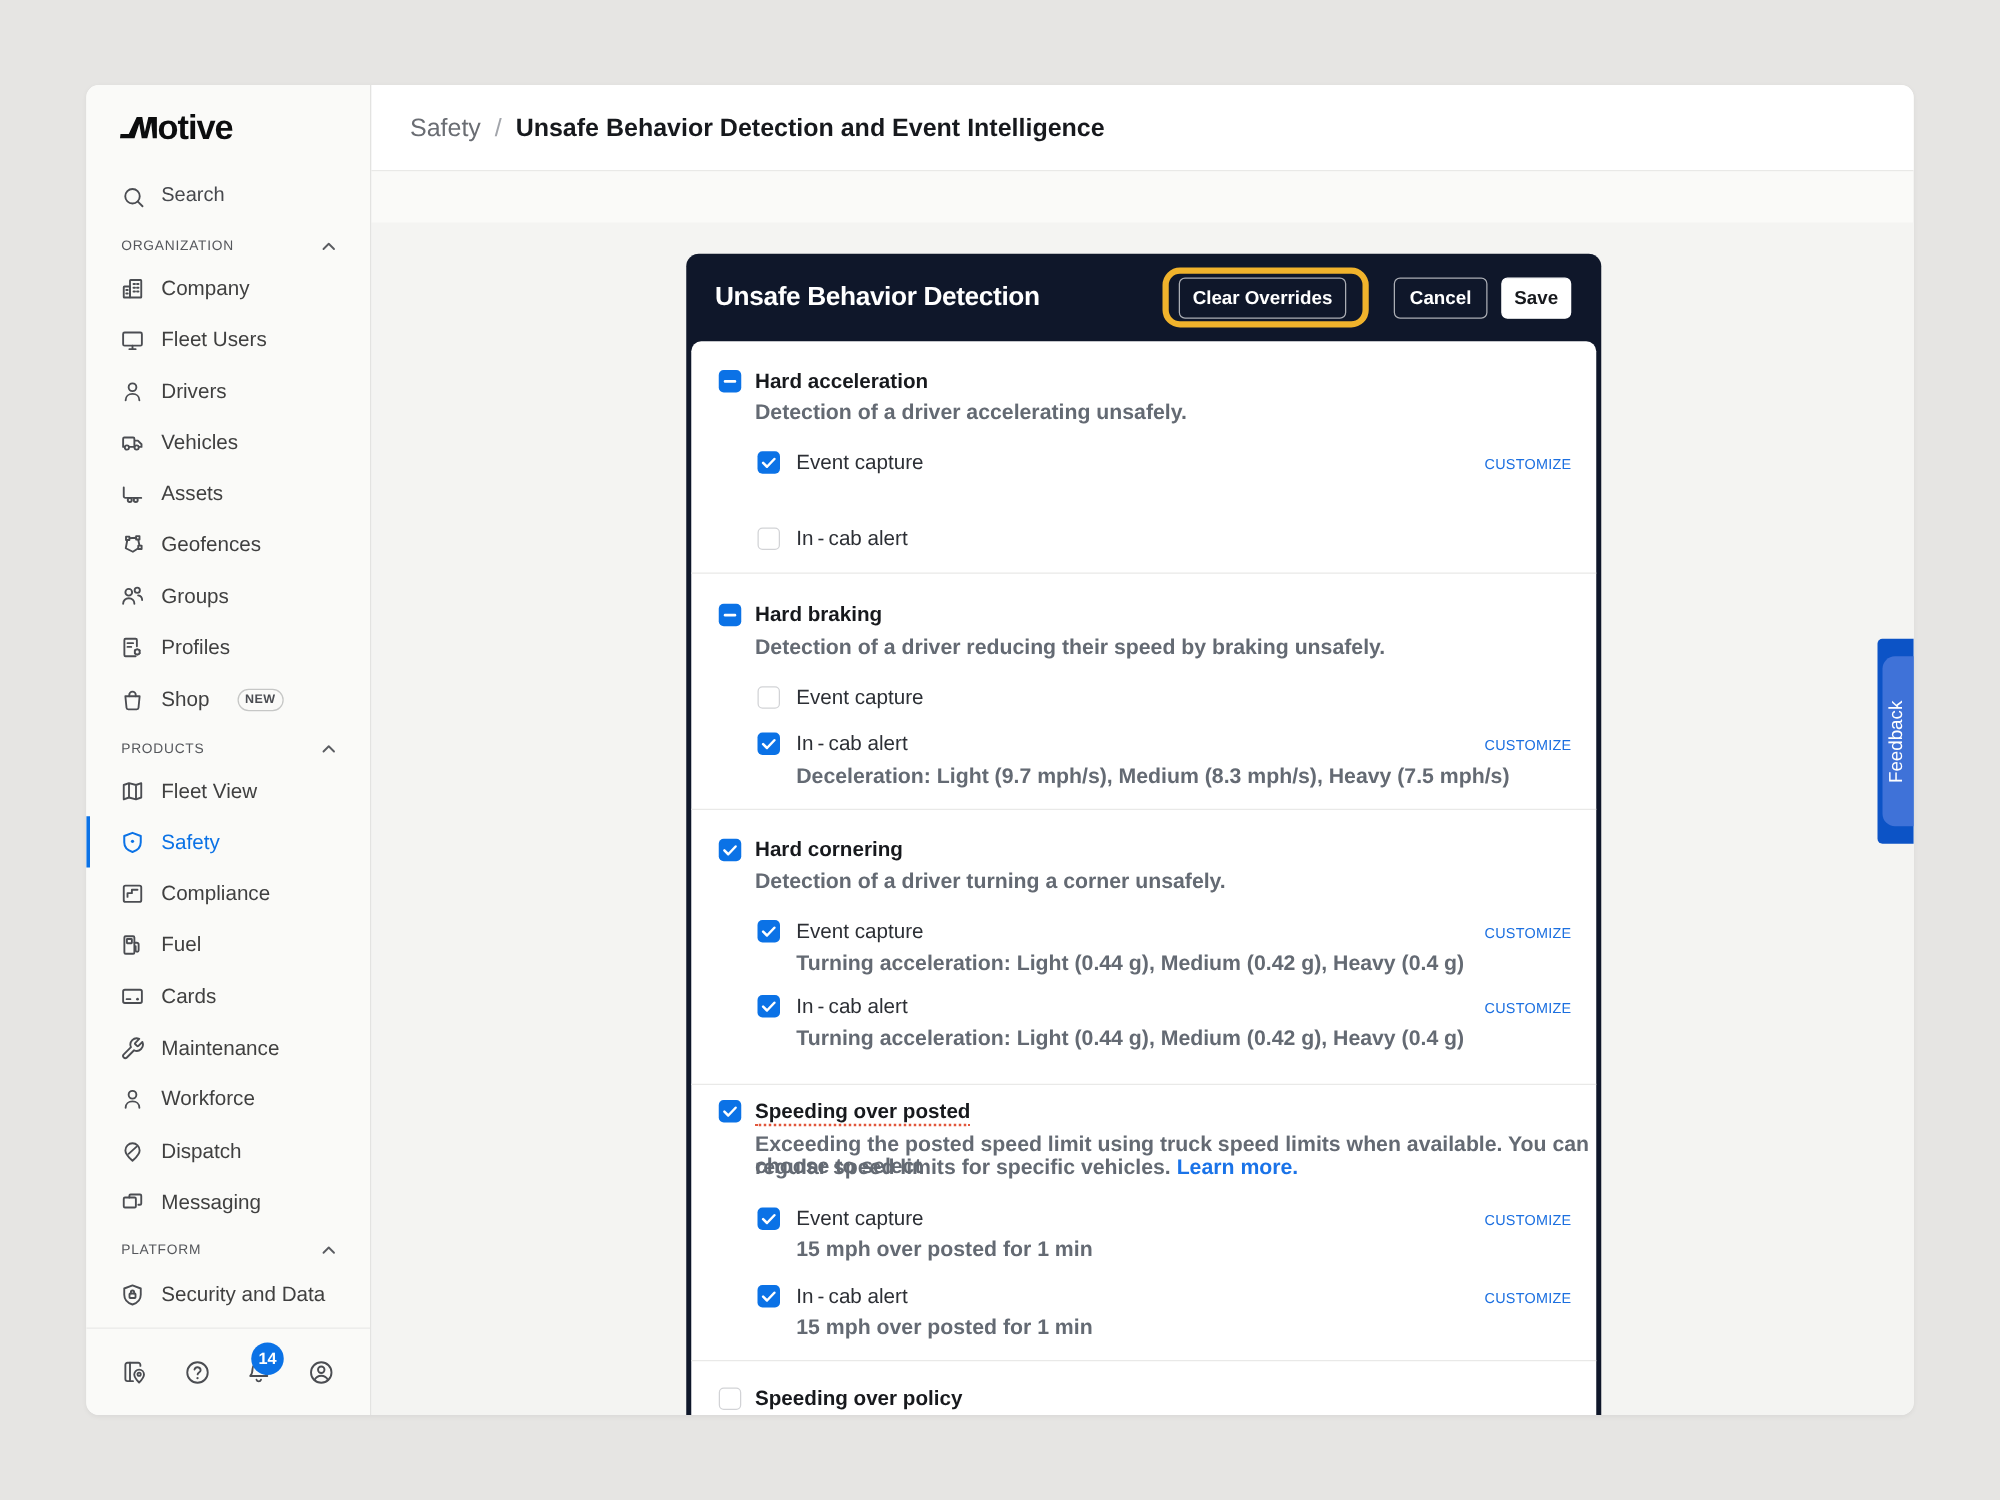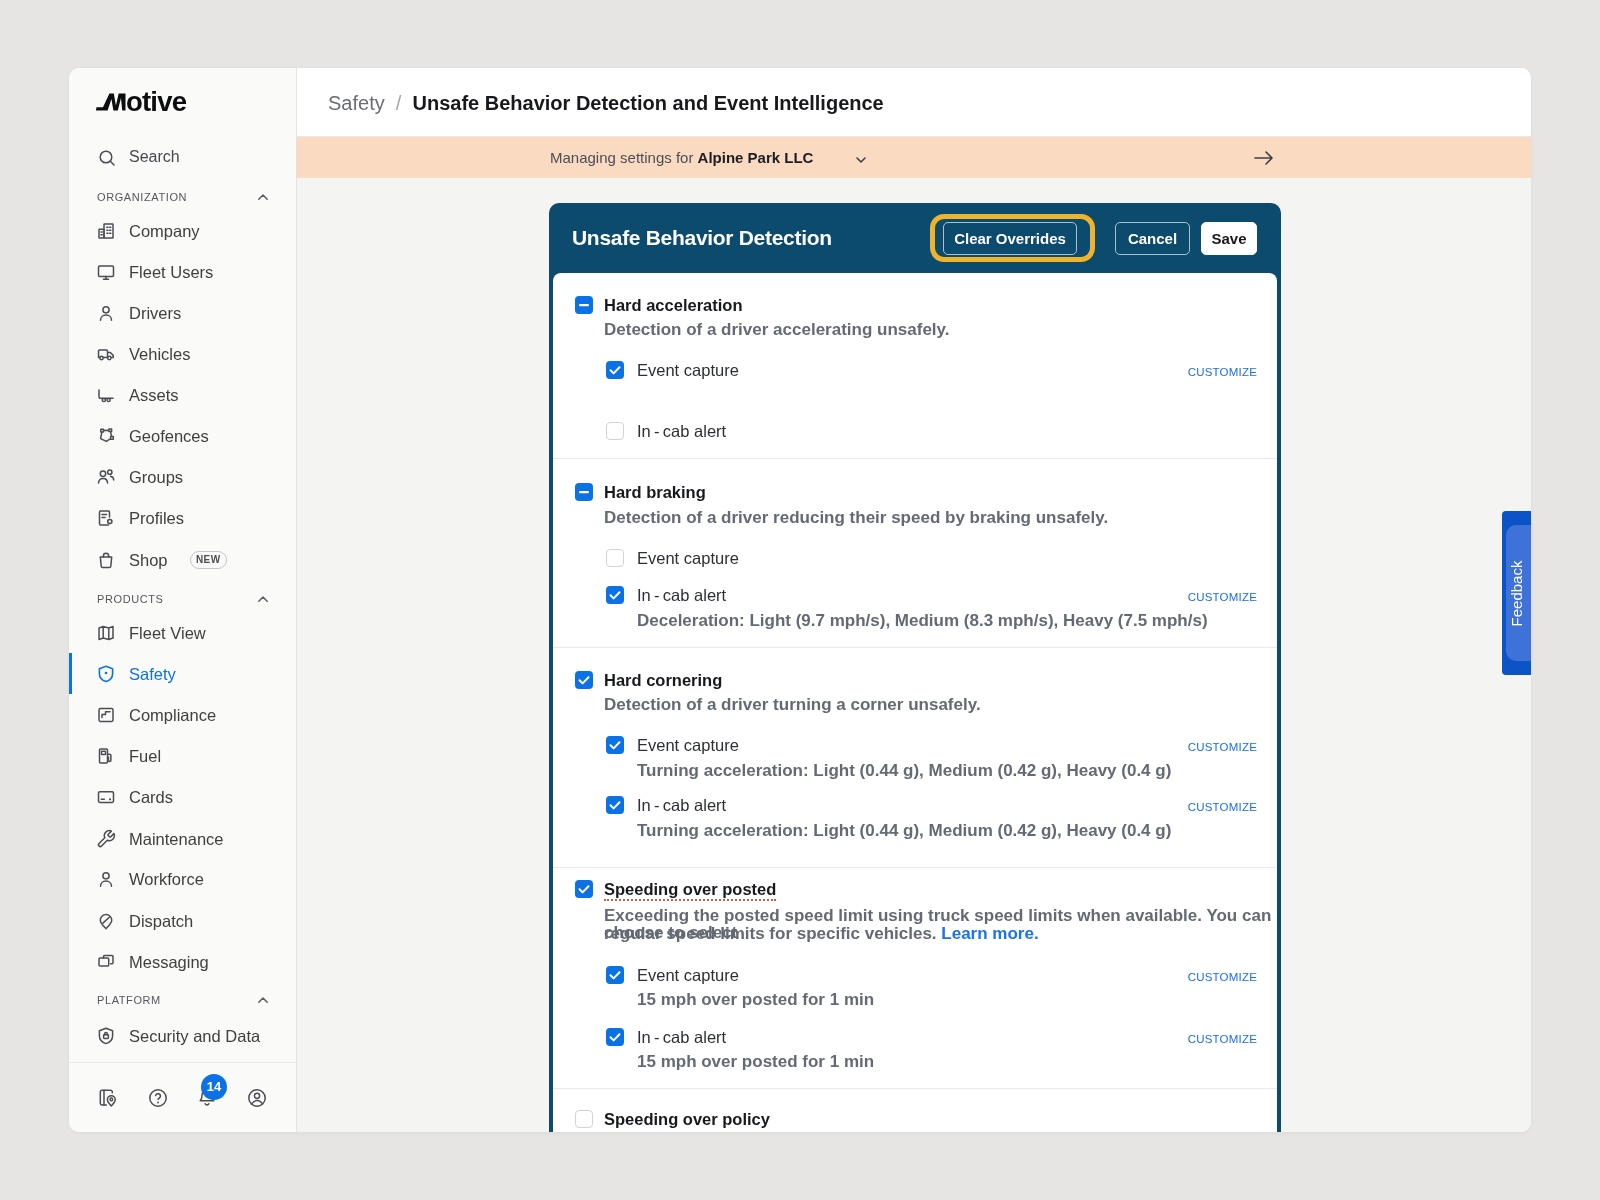--- a/index.html
+++ b/index.html
@@ -12,21 +12,21 @@
   .navtxt { font-size:16.5px; color:#404040; }
   .sechdr { font-size:11px; font-weight:normal; color:#55575c; letter-spacing:.6px; }
   .icon { position:absolute; }
   
   .topbar { position:absolute; left:228px; top:0; right:0; height:69px; background:#ffffff; border-bottom:1px solid #e9e9e7; }
   
   .banner { position:absolute; left:228px; top:69px; right:0; height:41px; background:#fadac1; }
   
   .content { position:absolute; left:228px; top:110px; right:0; bottom:0; background:#f4f4f2; }
   
-  .card { position:absolute; left:480px; top:135px; width:732px; height:929px; background:#0c4a6e; border-radius:10px 10px 0 0; }
+  .card { position:absolute; left:480px; top:135px; width:732px; height:929px; background:#0f172a; border-radius:10px 10px 0 0; }
   .cardbody { position:absolute; left:4px; top:70px; width:724px; bottom:0; background:#ffffff; border-radius:8px 8px 0 0; }
   .btn { position:absolute; height:33px; border:1px solid rgba(255,255,255,.65); border-radius:5px;
          color:#fff; font-size:15px; font-weight:bold; text-align:center; line-height:31px; }
   .sep { position:absolute; left:0; width:724px; height:1px; background:#e9e9e8; }
   .cb { position:absolute; width:18px; height:18px; border-radius:4px; }
   .cb.on { background:#0b72e6; }
   .cb.off { background:#fff; border:1.5px solid #d2d3d6; }
   .stitle { position:absolute; font-size:16.5px; line-height:18px; font-weight:bold; color:#17191d; }
   .sdesc  { position:absolute; font-size:17px; line-height:17px; color:#646a73;font-weight:bold; }
   .clabel { position:absolute; font-size:16.5px; line-height:18px; color:#2c2f35; }
@@ -35,29 +35,20 @@
   .feedback .inner { position:absolute; left:4px; top:14px; bottom:14px; right:0; background:#3f72d8; border-radius:10px 0 0 10px; }
   .feedback .txt { position:absolute; left:0; top:0; width:29px; height:164px; display:flex; align-items:center; justify-content:center; }
   .feedback .txt span { transform:rotate(-90deg); white-space:nowrap; color:#fff; font-size:15px; }
 </style>
 </head>
 <body>
 <div class="window">
   <div class="topbar">
     <div class="abs" style="left:31px; top:24px; font-size:20px; line-height:22px; color:#6a6d73;">Safety&nbsp; <span style="color:#a2a5ab;">/</span>&nbsp; <span style="font-weight:bold; color:#17191d;">Unsafe Behavior Detection and Event Intelligence</span></div>
   </div>
-  <div class="banner">
-    <div class="abs" style="left:253px; top:12px; font-size:15px; color:#4b4e55;">Managing settings for <span style="font-weight:bold; color:#1b1d22;">Alpine Park LLC</span></div>
-    <svg class="abs" style="left:557px; top:16px;" width="14" height="14" viewBox="0 0 14 14">
-        <path d="M3 5 L7 9 L11 5" stroke="#3c3f45" stroke-width="1.6" fill="none" stroke-linecap="round" stroke-linejoin="round"></path>
-      </svg>
-    <svg class="abs" style="left:955px; top:11px;" width="24" height="20" viewBox="0 0 24 20">
-        <path d="M3 10 H20 M14 4 L20 10 L14 16" stroke="#3c3f45" stroke-width="1.6" fill="none" stroke-linecap="round" stroke-linejoin="round"></path>
-      </svg>
-  </div>
   <div class="content"></div>
   <div class="card">
     <div class="abs" style="left:23px; top:23px; font-size:21px; line-height:24px; font-weight:bold; letter-spacing:-0.3px; color:#fff;">Unsafe Behavior Detection</div>
     <div class="abs" style="left:381px; top:11px; width:165px; height:48px; border:5px solid #f0b32c; border-radius:14px;"></div>
     <div class="btn" style="left:394px; top:19px; width:134px;">Clear Overrides</div>
     <div class="btn" style="left:566px; top:19px; width:75px;">Cancel</div>
     <div class="btn" style="left:652px; top:19px; width:56px; background:#fff; border-color:#fff; color:#17191d;">Save</div>
     <div class="cardbody" id="body">
     <div class="cb on" style="left:22px; top:23px;"><svg width="18" height="18" viewBox="0 0 18 18">
             <rect x="4" y="8" width="10" height="2.2" rx="1" fill="#fff"></rect>

